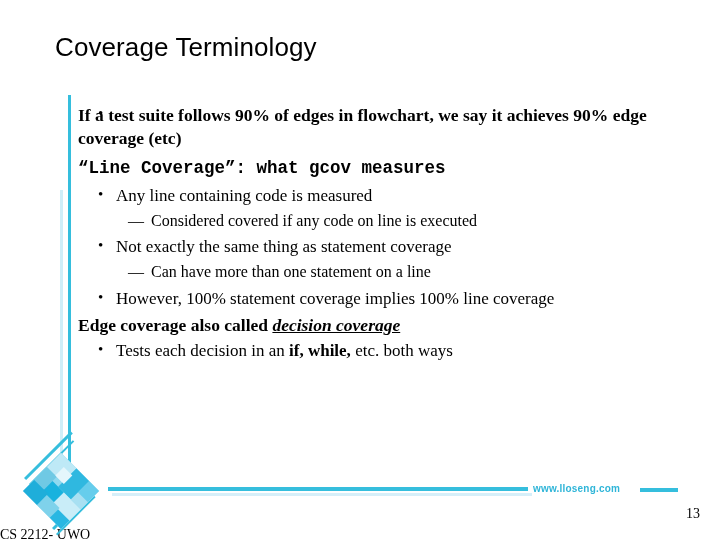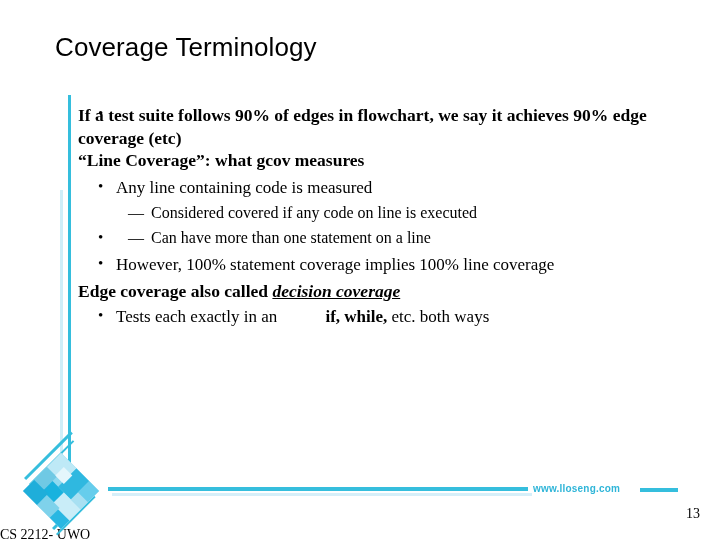--- a/index.html
+++ b/index.html
@@ -105,27 +105,27 @@
     left: -2px;
     top: 0px;
     font-size: 16px;
   }
 
   em.bi {
     font-style: italic;
     font-weight: bold;
     text-decoration: underline;
   }
-  b.inl { font-weight: bold; margin-left: 44px; }
+  b.inl { font-weight: bold; }
 
   
   .s1 { margin-top: 0px; }
   .s2 { margin-top: 3px; }
   .s3 { margin-top: 4px; }
-  .s4 { margin-top: 0; }
+  .s4 { margin-top: 8px; font-family: Liberation Mono, monospace; }
   .s5 { margin-top: 4px; }
   .s6 { margin-top: 3px; }
   .s7 { margin-top: 3px; }
   .s8 { margin-top: 3px; }
   .s9 { margin-top: 3px; }
   .s10 { margin-top: 4px; }
   .s11 { margin-top: 3px; }
 
   
   .footer-line-main {
@@ -268,39 +268,40 @@
       <span>Any line containing code is measured</span>
     </div>
 
     <div class="line lvl3 s6">
       <span class="dash">—</span>
       <span>Considered covered if any code on line is executed</span>
     </div>
 
     <div class="line lvl2 s7">
       <span class="dot">•</span>
+      <span>Not exactly the same thing as statement coverage</span>
     </div>
 
     <div class="line lvl3 s8">
       <span class="dash">—</span>
       <span>Can have more than one statement on a line</span>
     </div>
 
     <div class="line lvl2 s9">
       <span class="dot">•</span>
       <span>However, 100% statement coverage implies 100% line coverage</span>
     </div>
 
     <div class="line lvl1 s10">
       <span>Edge coverage also called </span><em class="bi">decision coverage</em>
     </div>
 
     <div class="line lvl2 s11">
       <span class="dot">•</span>
-      <span>Tests each exactly in an </span><b class="inl">if, while,</b><span> etc. both ways</span>
+      <span>Tests each decision in an </span><b class="inl">if, while,</b><span> etc. both ways</span>
     </div>
 
   </div>
 
   <div class="footer-line-main"></div>
   <div class="footer-line-main-light"></div>
   <div class="footer-line-right"></div>
   <div class="footer-url">www.lloseng.com</div>
 
   <div class="footer-center">CS 2212- UWO</div>

